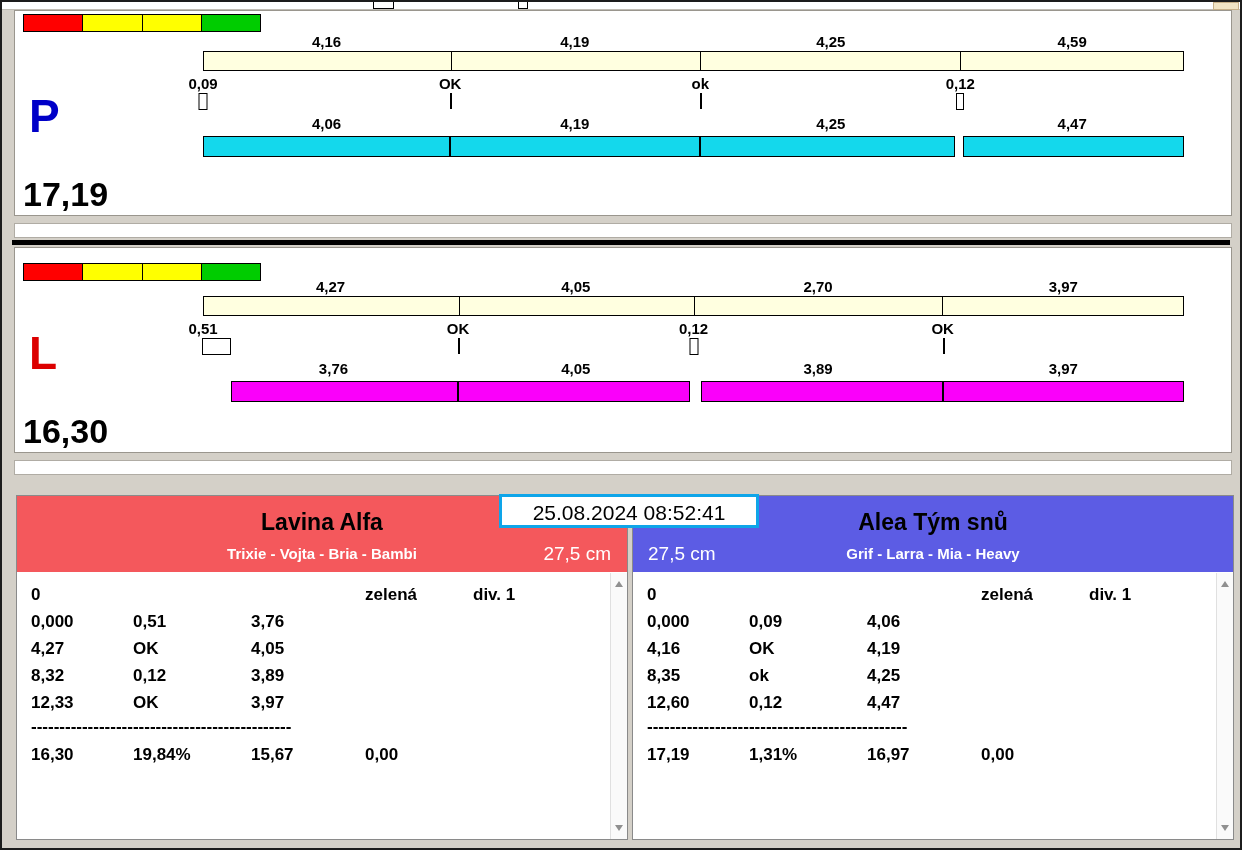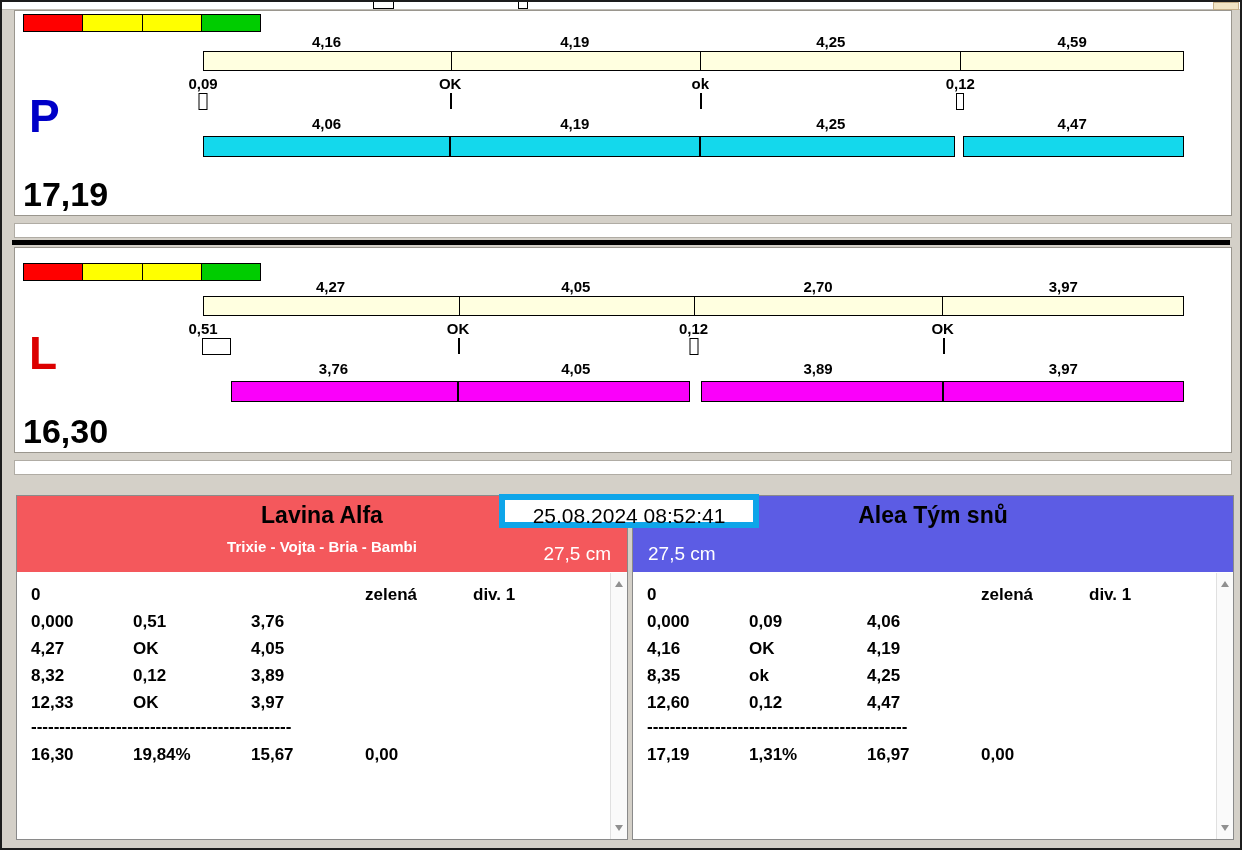--- a/index.html
+++ b/index.html
@@ -52,39 +52,39 @@
   .lane-p .run-seg { background: #14d8ec; }
   .lane-l .run-seg { background: #fa00fa; }
 
   
   .team-panel { position: absolute; top: 493px; height: 345px; background: #fff; border: 1px solid #8a8a8a; }
   .team-left { left: 14px; width: 612px; }
   .team-right { left: 630px; width: 602px; }
   .team-header { position: relative; height: 76px; }
   .header-red { background: #f4585c; }
   .header-blue { background: #5c5ce4; }
-  .team-name { text-align: center; font-size: 23px; font-weight: bold; color: #000; padding-top: 6px; }
+  .team-name { text-align: center; font-size: 23px; font-weight: bold; color: #000; padding-top: 13px; }
   .team-roster { text-align: center; font-size: 15px; font-weight: bold; color: #fff; margin-top: 9px; }
   .jump-height { position: absolute; bottom: 7px; font-size: 19px; font-weight: normal; color: #fff; }
   .jh-right { right: 16px; }
   .jh-left { left: 15px; }
 
   .team-table { padding: 9px 24px 0 14px; }
   .trow { display: flex; height: 27px; line-height: 27px; font-size: 17px; font-weight: bold; color: #000; white-space: nowrap; }
   .trow.sep { height: 25px; line-height: 22px; overflow: hidden; }
   .c1 { width: 102px; } .c2 { width: 118px; } .c3 { width: 114px; } .c4 { width: 108px; } .c5 { flex: 1; }
 
   .vscroll { position: absolute; top: 77px; right: 0; bottom: 0; width: 17px; background: #fafafa; border-left: 1px solid #e0e0e0; }
   .scroll-btn { position: absolute; left: 0; right: 0; height: 16px; display: flex; align-items: center; justify-content: center; cursor: pointer; }
   .scroll-btn.up { top: 3px; }
   .scroll-btn.down { bottom: 3px; }
   .tri-up { width: 0; height: 0; border-left: 4px solid transparent; border-right: 4px solid transparent; border-bottom: 6px solid #909090; }
   .tri-down { width: 0; height: 0; border-left: 4px solid transparent; border-right: 4px solid transparent; border-top: 6px solid #909090; }
 
-  .date-box { position: absolute; left: 497px; top: 492px; width: 260px; height: 34px; background: #fff; border: 6px solid #0ea5e9; text-align: center; line-height: 32px; font-size: 21px; color: #000; z-index: 5; }
+  .date-box { position: absolute; left: 497px; top: 492px; width: 260px; height: 34px; background: #fff; border: 3px solid #0ea5e9; text-align: center; line-height: 32px; font-size: 21px; color: #000; z-index: 5; }
 </style>
 </head>
 <body>
 
 <div class="screen">
 
   <div class="top-strip">
     <span class="notch n1"></span>
     <span class="notch n2"></span>
     <span class="corner-tab"></span>
@@ -235,20 +235,21 @@
           <i class="tri-down"></i>
         </div>
     </div>
   </div>
 
   <div class="date-box">25.08.2024 08:52:41</div>
 
   <div class="team-panel team-right">
     <div class="team-header header-blue">
       <div class="team-name">Alea Tým snů</div>
+      <div class="team-roster">Grif - Larra - Mia - Heavy</div>
       <div class="jump-height jh-left">27,5 cm</div>
     </div>
     <div class="team-table">
       <div class="trow">
         <span class="c1">0</span>
         <span class="c2"></span>
         <span class="c3"></span>
         <span class="c4">zelená</span>
         <span class="c5">div. 1</span>
       </div>

